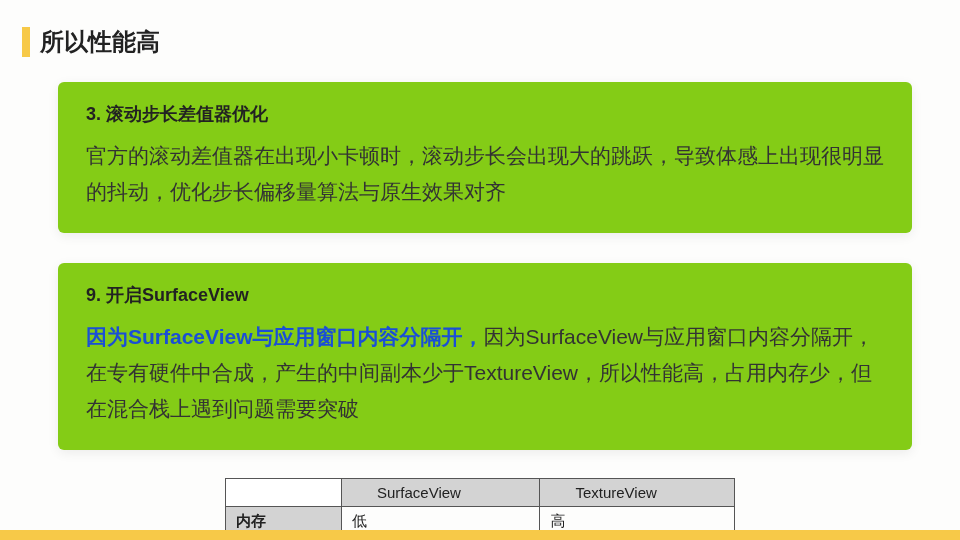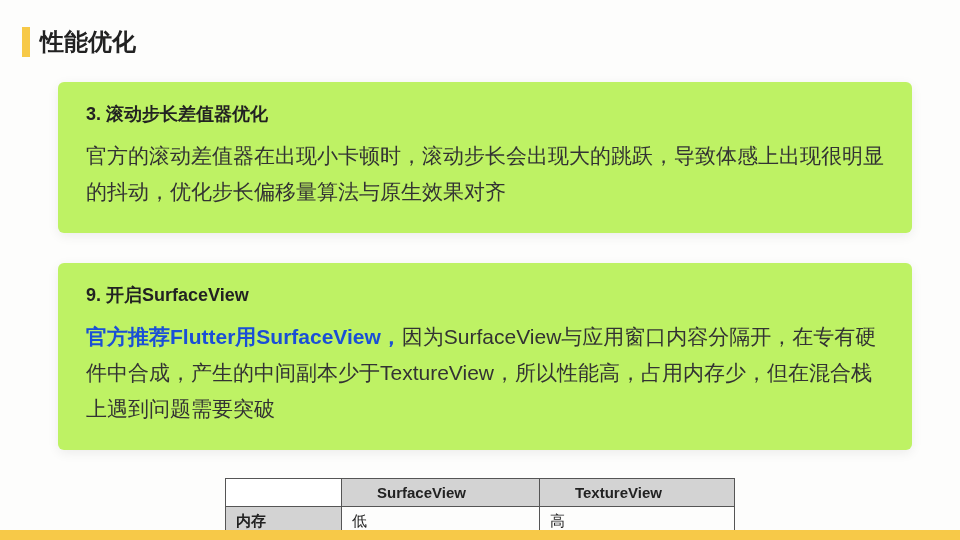--- a/index.html
+++ b/index.html
@@ -22,21 +22,21 @@
     height: 30px;
     background: #f7c948;
     margin-right: 10px;
   }
   .page-title {
     font-size: 24px;
     font-weight: 800;
   }
   .card {
     margin: 24px 48px 0 58px;
-    background: #bef264;
+    background: #84cc16;
     border-radius: 6px;
     box-shadow: 0 3px 12px rgba(0,0,0,0.07);
     padding: 20px 28px 24px 28px;
   }
   .card-title {
     font-size: 18px;
     font-weight: 700;
     margin-bottom: 12px;
   }
   .card-body {
@@ -57,21 +57,21 @@
     width: 100%;
     font-size: 15px;
   }
   th, td {
     border: 1px solid #555;
     padding: 5px 10px;
     text-align: left;
   }
   th {
     background: #d3d3d3;
-    font-weight: 700;
+    font-weight: 400;
     padding-left: 35px;
   }
   th.corner {
     background: #fff;
   }
   .row-label {
     background: #d3d3d3;
     font-weight: 700;
     width: 116px;
   }
@@ -83,32 +83,32 @@
     height: 10px;
     background: #f7c948;
   }
   .card2 { margin-top: 30px; }
 </style>
 </head>
 <body>
 
 <div class="title-bar">
   <div class="accent"></div>
-  <div class="page-title">性能优化</div>
+  <div class="page-title">所以性能高</div>
 </div>
 
 <div class="card">
   <div class="card-title">3. 滚动步长差值器优化</div>
   <div class="card-body">官方的滚动差值器在出现小卡顿时，滚动步长会出现大的跳跃，导致体感上出现很明显的抖动，优化步长偏移量算法与原生效果对齐</div>
 </div>
 
 <div class="card card2">
   <div class="card-title">9. 开启SurfaceView</div>
   <div class="card-body">
-    <span class="highlight">官方推荐Flutter用SurfaceView，</span><span>因为SurfaceView与应用窗口内容分隔开，在专有硬件中合成，产生的中间副本少于TextureView，所以性能高，占用内存少，但在混合栈上遇到问题需要突破</span>
+    <span class="highlight">因为SurfaceView与应用窗口内容分隔开，</span><span>因为SurfaceView与应用窗口内容分隔开，在专有硬件中合成，产生的中间副本少于TextureView，所以性能高，占用内存少，但在混合栈上遇到问题需要突破</span>
   </div>
 </div>
 
 <div class="table-wrap">
   <table>
     <tbody>
         <tr>
       <th class="corner"></th>
       <th>SurfaceView</th>
       <th>TextureView</th>

